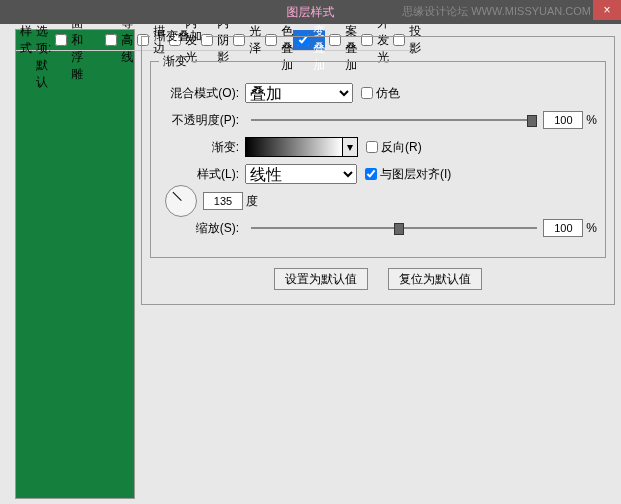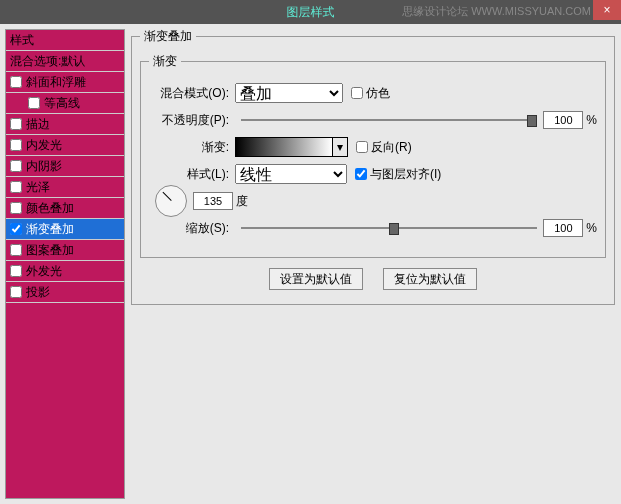--- a/index.html
+++ b/index.html
@@ -1,22 +1,22 @@
 <!DOCTYPE html>
 <html><head>
 <meta charset="utf-8">
 <style>
 html,body{margin:0;padding:0;font-family:"Microsoft YaHei",SimSun,sans-serif;font-size:12px;background:#535353;color:#000}
 .window{width:621px;height:504px;position:relative;background:#e8e8e8}
 .titlebar{height:24px;background:#535353;color:#ccc;display:flex;align-items:center;position:relative}
-.title-text{flex:1;text-align:center;font-size:12px;color:#5eead4}
+.title-text{flex:1;text-align:center;font-size:12px;color:#f9a8d4}
 .watermark{position:absolute;right:30px;top:4px;color:#888;font-size:11px}
 .close-btn{width:28px;height:20px;background:#c75050;color:#fff;display:flex;align-items:center;justify-content:center;position:absolute;right:0;top:0;font-family:sans-serif}
 .body{display:flex;height:480px;background:#e8e8e8;padding:0}
-.left{width:118px;border:1px solid #999;margin:5px 0 5px 5px;background:#be185d;display:flex;flex-direction:column}
+.left{width:118px;border:1px solid #999;margin:5px 0 5px 15px;background:#15803d;display:flex;flex-direction:row}
 .row{height:20px;display:flex;align-items:center;padding-left:4px;border-bottom:1px solid #ccc;cursor:default}
 .row.sel{background:#1f6fd6;color:#fff}
 .row input[type=checkbox]{margin:0 4px 0 0;width:12px;height:12px}
 .row.indent{padding-left:22px}
 .center{flex:1;padding:4px 6px}
 fieldset{border:1px solid #999;padding:8px 8px 14px 8px;margin:0}
 legend{padding:0 4px;font-size:12px}
 fieldset.inner{border:1px solid #999;margin:0 0 8px 0}
 .frow{display:flex;align-items:center;height:24px;margin:3px 0}
 .lbl{width:80px;text-align:right;margin-right:6px}

